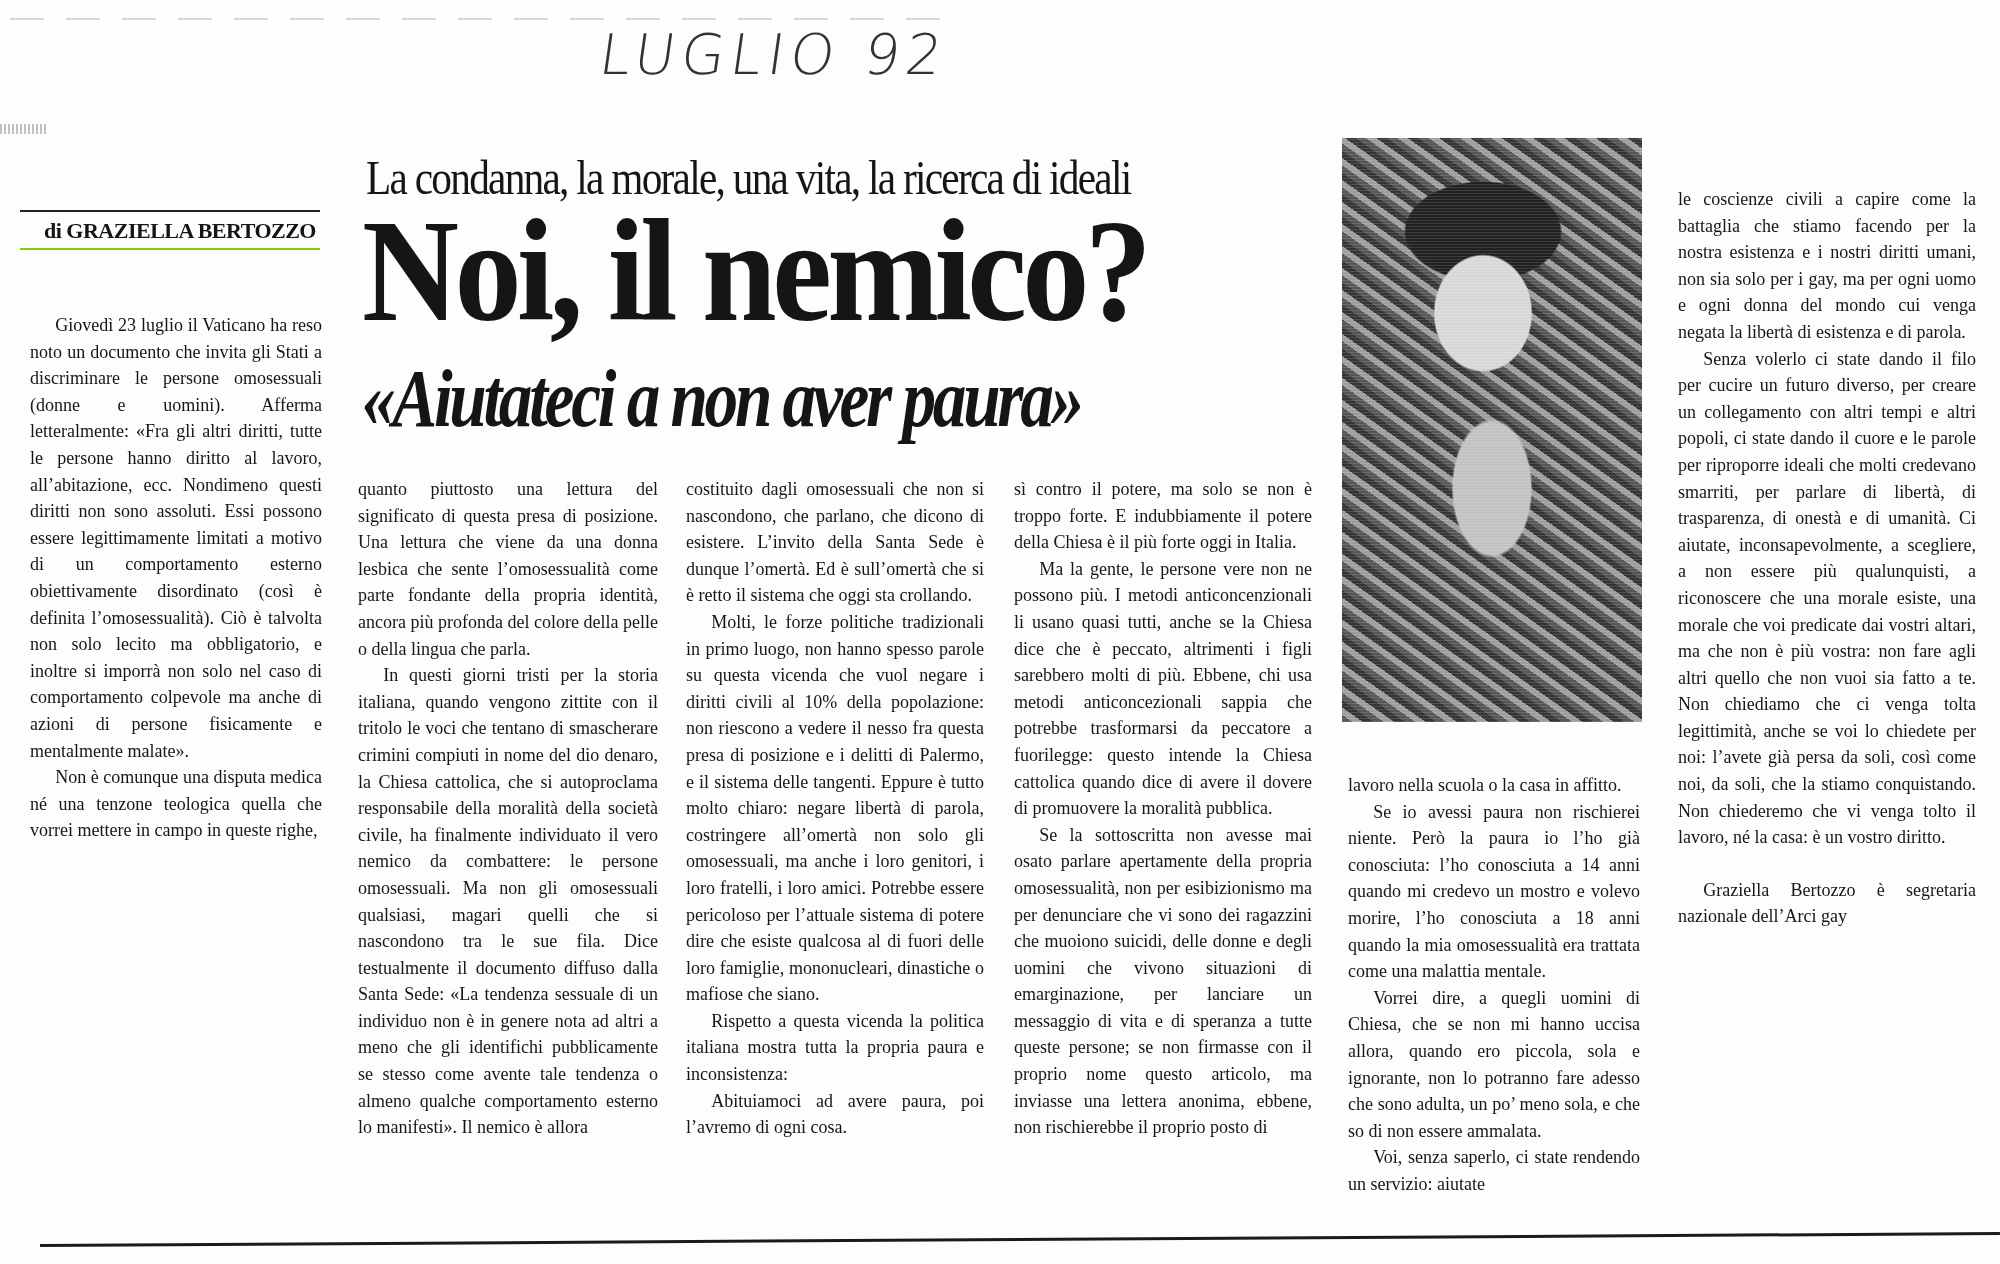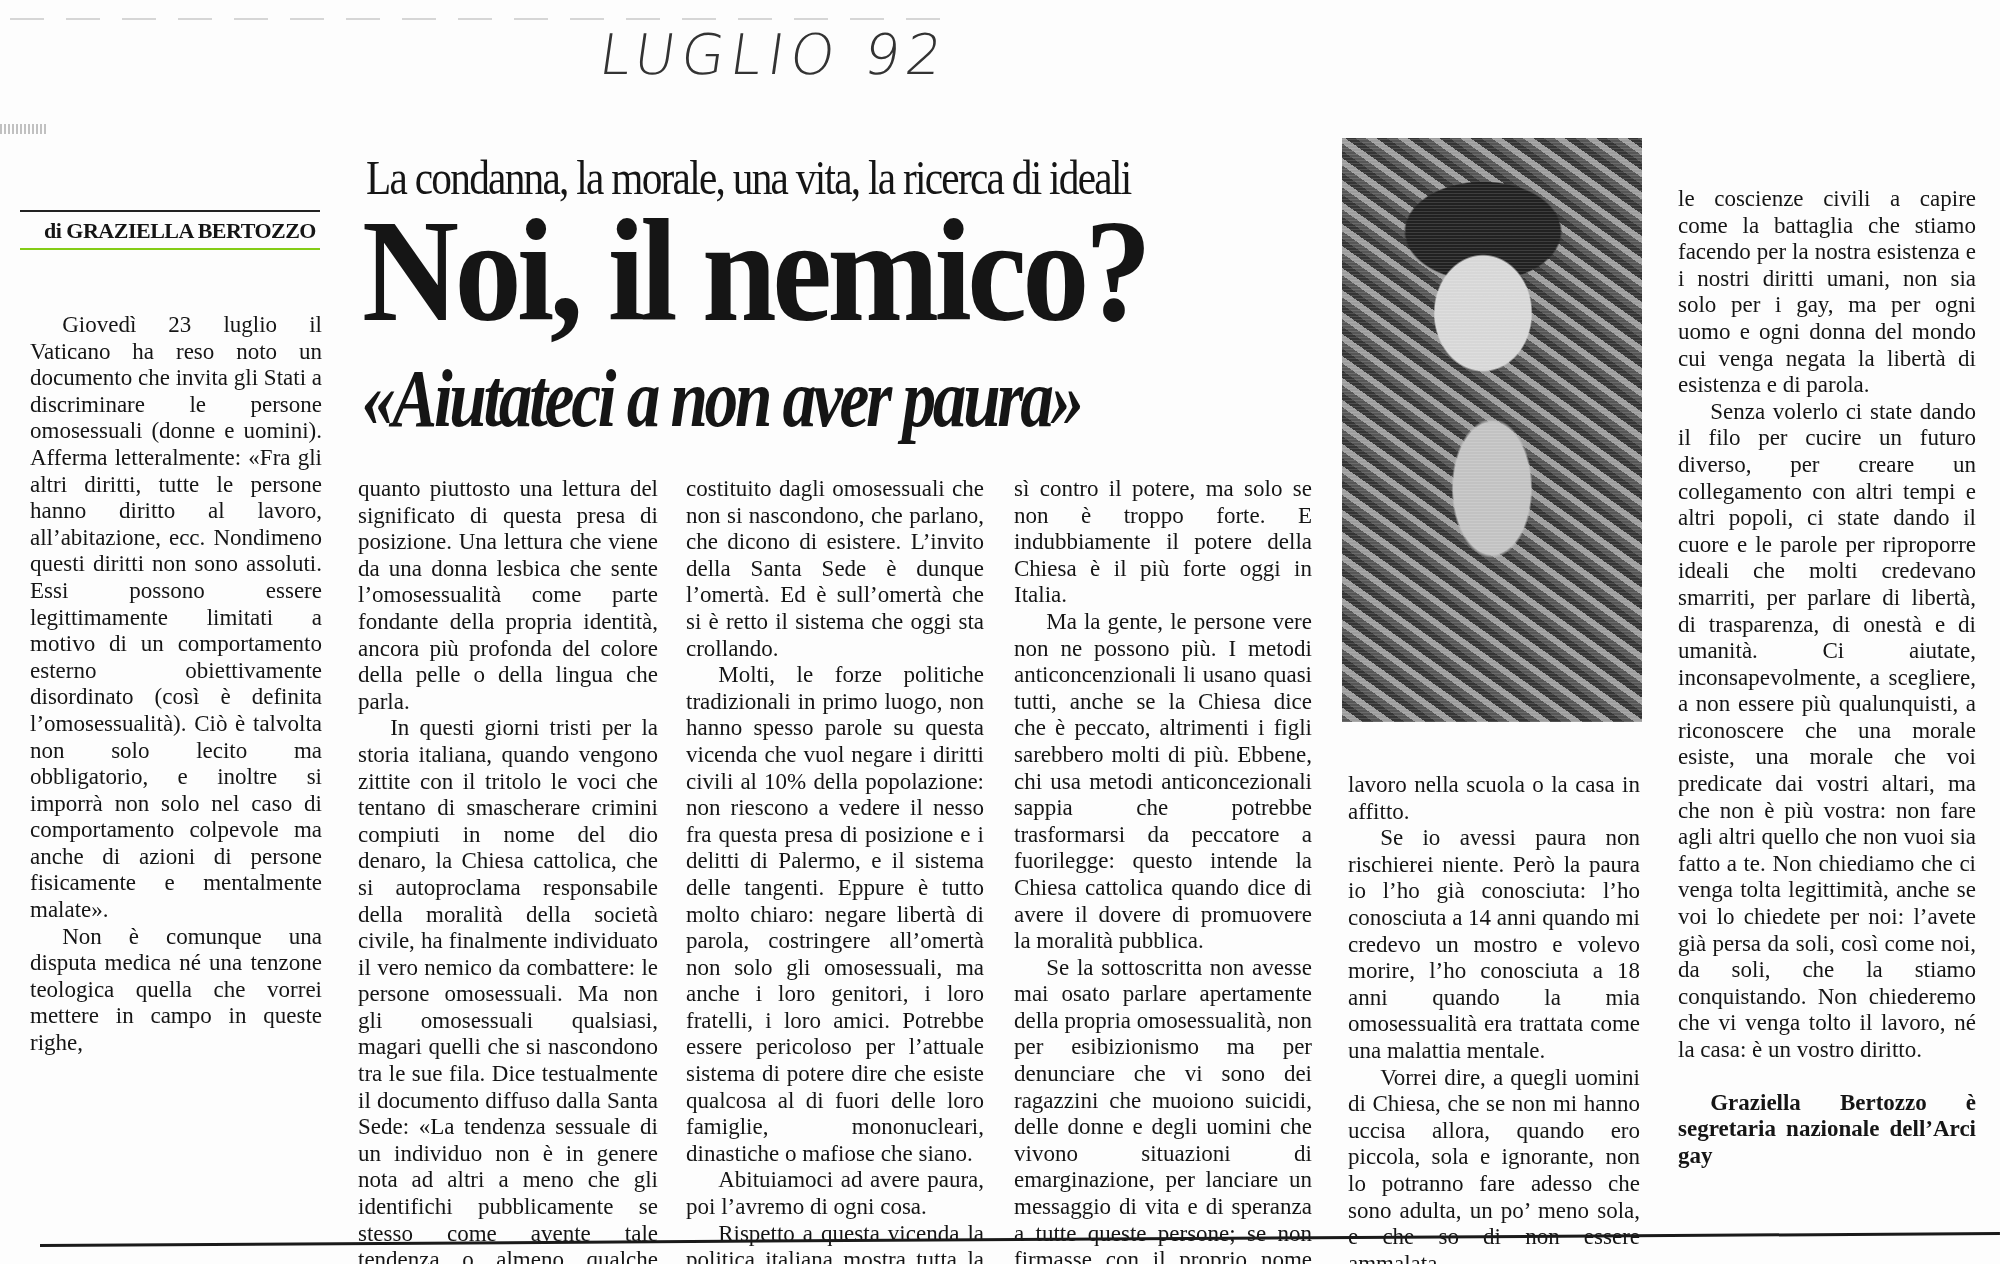--- a/index.html
+++ b/index.html
@@ -17,30 +17,30 @@
   .halftone-edge { position:absolute; left:0; top:124px; width:48px; height:10px;
     background:repeating-linear-gradient(90deg,#999 0 2px,transparent 2px 4px); opacity:.6; }
 
   .byline-box { position:absolute; left:20px; top:210px; width:300px; border-top:2px solid #222; border-bottom:2px solid #84cc16; padding:6px 0 4px 0; }
   .byline { font-weight:bold; font-size:22px; padding-left:24px; letter-spacing:-0.5px; }
 
   .kicker { position:absolute; left:366px; top:150px; font-size:48px; letter-spacing:-2px; transform:scaleX(.86); transform-origin:left; white-space:nowrap; }
   .headline { position:absolute; left:362px; top:198px; font-size:146px; font-weight:bold; letter-spacing:-5px; line-height:1; transform:scaleX(.92); transform-origin:left; white-space:nowrap; }
   .subhead { position:absolute; left:362px; top:352px; font-size:82px; font-weight:bold; font-style:italic; letter-spacing:-4px; transform:scaleX(.82); transform-origin:left; white-space:nowrap; }
 
-  .col { position:absolute; font-size:23px; line-height:26.6px; text-align:justify; }
+  .col { position:absolute; font-size:18px; line-height:26.6px; text-align:justify; }
   .col p { margin:0; text-indent:1.4em; }
   .col p.noindent { text-indent:0; }
   .c1 { left:30px; top:312px; width:292px; }
   .c2 { left:358px; top:476px; width:300px; }
   .c3 { left:686px; top:476px; width:298px; }
   .c4 { left:1014px; top:476px; width:298px; }
   .c5 { left:1348px; top:744px; width:292px;margin-top:28px; }
   .c6 { left:1678px; top:186px; width:298px; }
-  .credit { margin-top:26px !important; font-weight:bold; text-indent:1.4em; }
+  .credit { margin-top:26px !important; font-weight:normal; text-indent:1.4em; }
 
   .photo {
     position:absolute; left:1342px; top:138px; width:300px; height:584px;
     background:
       radial-gradient(ellipse 80px 95px at 47% 30%, #cfcfcf 0 60%, transparent 62%),
       radial-gradient(ellipse 110px 70px at 47% 16%, #2a2a2a 0 70%, transparent 72%),
       radial-gradient(ellipse 70px 120px at 50% 60%, #bcbcbc 0 55%, transparent 58%),
       repeating-linear-gradient(35deg,#5a5a5a 0 6px,#9a9a9a 6px 12px,#3c3c3c 12px 18px),
       #4a4a4a;
     filter:grayscale(1) contrast(1.1);
@@ -76,22 +76,22 @@
 </div>
 
 <div class="col c2">
   <p class="noindent">quanto piuttosto una lettura del significato di questa presa di posizione. Una lettura che viene da una donna lesbica che sente l’omosessualità come parte fondante della propria identità, ancora più profonda del colore della pelle o della lingua che parla.</p>
   <p>In questi giorni tristi per la storia italiana, quando vengono zittite con il tritolo le voci che tentano di smascherare crimini compiuti in nome del dio denaro, la Chiesa cattolica, che si autoproclama responsabile della moralità della società civile, ha finalmente individuato il vero nemico da combattere: le persone omosessuali. Ma non gli omosessuali qualsiasi, magari quelli che si nascondono tra le sue fila. Dice testualmente il documento diffuso dalla Santa Sede: «La tendenza sessuale di un individuo non è in genere nota ad altri a meno che gli identifichi pubblicamente se stesso come avente tale tendenza o almeno qualche comportamento esterno lo manifesti». Il nemico è allora</p>
 </div>
 
 <div class="col c3">
   <p class="noindent">costituito dagli omosessuali che non si nascondono, che parlano, che dicono di esistere. L’invito della Santa Sede è dunque l’omertà. Ed è sull’omertà che si è retto il sistema che oggi sta crollando.</p>
   <p>Molti, le forze politiche tradizionali in primo luogo, non hanno spesso parole su questa vicenda che vuol negare i diritti civili al 10% della popolazione: non riescono a vedere il nesso fra questa presa di posizione e i delitti di Palermo, e il sistema delle tangenti. Eppure è tutto molto chiaro: negare libertà di parola, costringere all’omertà non solo gli omosessuali, ma anche i loro genitori, i loro fratelli, i loro amici. Potrebbe essere pericoloso per l’attuale sistema di potere dire che esiste qualcosa al di fuori delle loro famiglie, mononucleari, dinastiche o mafiose che siano.</p>
+  <p>Rispetto a questa vicenda la politica italiana mostra tutta la propria paura e inconsistenza:</p>
   <p>Abituiamoci ad avere paura, poi l’avremo di ogni cosa.</p>
-  <p>Rispetto a questa vicenda la politica italiana mostra tutta la propria paura e inconsistenza:</p>
 </div>
 
 <div class="col c4">
   <p class="noindent">sì contro il potere, ma solo se non è troppo forte. E indubbiamente il potere della Chiesa è il più forte oggi in Italia.</p>
   <p>Ma la gente, le persone vere non ne possono più. I metodi anticoncenzionali li usano quasi tutti, anche se la Chiesa dice che è peccato, altrimenti i figli sarebbero molti di più. Ebbene, chi usa metodi anticoncezionali sappia che potrebbe trasformarsi da peccatore a fuorilegge: questo intende la Chiesa cattolica quando dice di avere il dovere di promuovere la moralità pubblica.</p>
   <p>Se la sottoscritta non avesse mai osato parlare apertamente della propria omosessualità, non per esibizionismo ma per denunciare che vi sono dei ragazzini che muoiono suicidi, delle donne e degli uomini che vivono situazioni di emarginazione, per lanciare un messaggio di vita e di speranza a tutte queste persone; se non firmasse con il proprio nome questo articolo, ma inviasse una lettera anonima, ebbene, non rischierebbe il proprio posto di</p>
 </div>
 
 <div class="col c5">
   <p class="noindent">lavoro nella scuola o la casa in affitto.</p>

